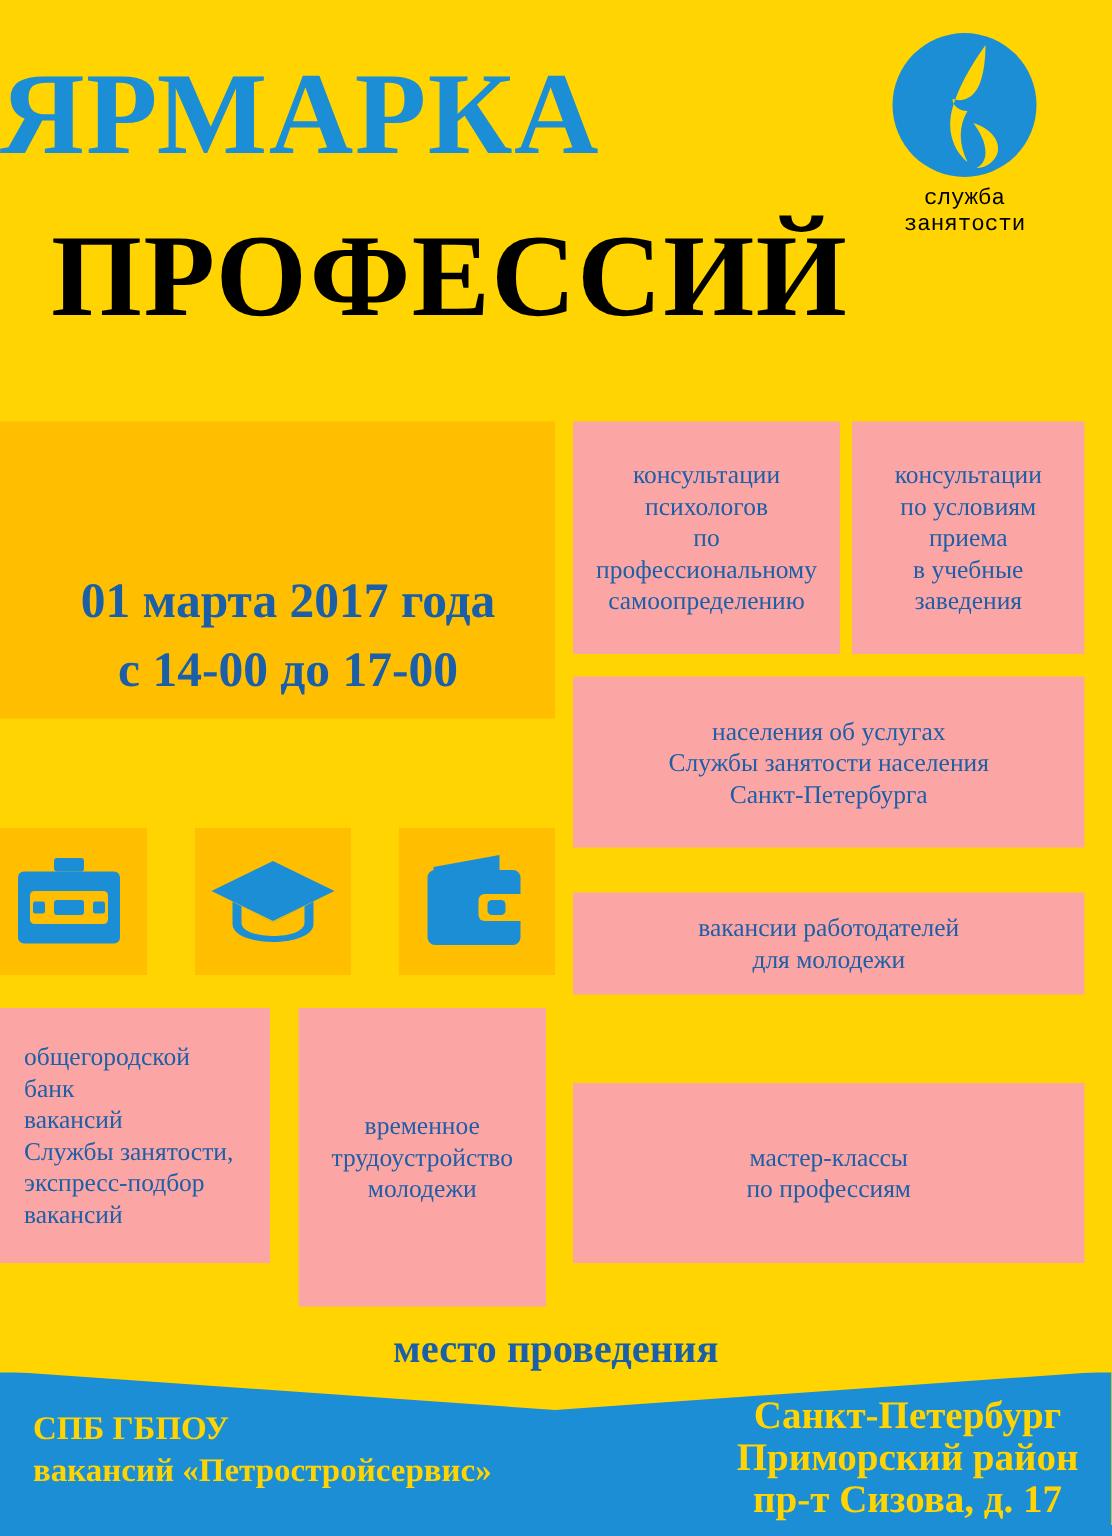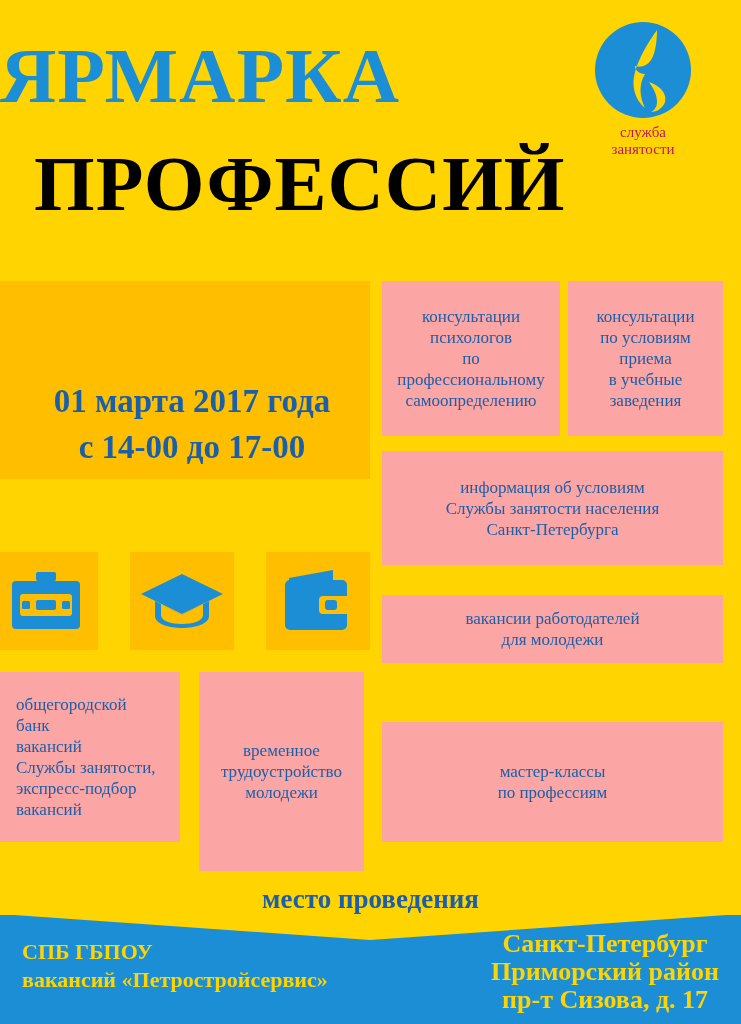--- a/index.html
+++ b/index.html
@@ -66,24 +66,24 @@
     margin: 0 auto;
     border-radius: 50%;
     background: #1B8ED6;
   }
   .logo-circle svg {
     position: absolute;
     left: 0; top: 0;
   }
   .logo-text {
     margin-top: 6px;
-    font-family: Liberation Serif, serif;
+    font-family: Liberation Mono, monospace;
     font-size: 15px;
     line-height: 17px;
-    color: #be185d;
+    color: #000000;
     font-weight: normal;
   }
 
   
   .card {
     position: absolute;
     background: #fca5a5;
     color: #1B5FA8;
     font-family: "Liberation Serif", serif;
     text-align: center;
@@ -245,21 +245,21 @@
 
   <div class="card" style="left:568px; top:281px; width:155px; height:155px;">
     <span>консультации
 по условиям
 приема
 в учебные
 заведения</span>
   </div>
 
   <div class="card" style="left:382px; top:451px; width:341px; height:114px;">
-    <span>информация об условиям
+    <span>населения об услугах
 Службы занятости населения
 Санкт-Петербурга</span>
   </div>
 
   <div class="card" style="left:382px; top:595px; width:341px; height:68px;">
     <span>вакансии работодателей
 для молодежи</span>
   </div>
 
   <div class="card" style="left:382px; top:722px; width:341px; height:120px;">

